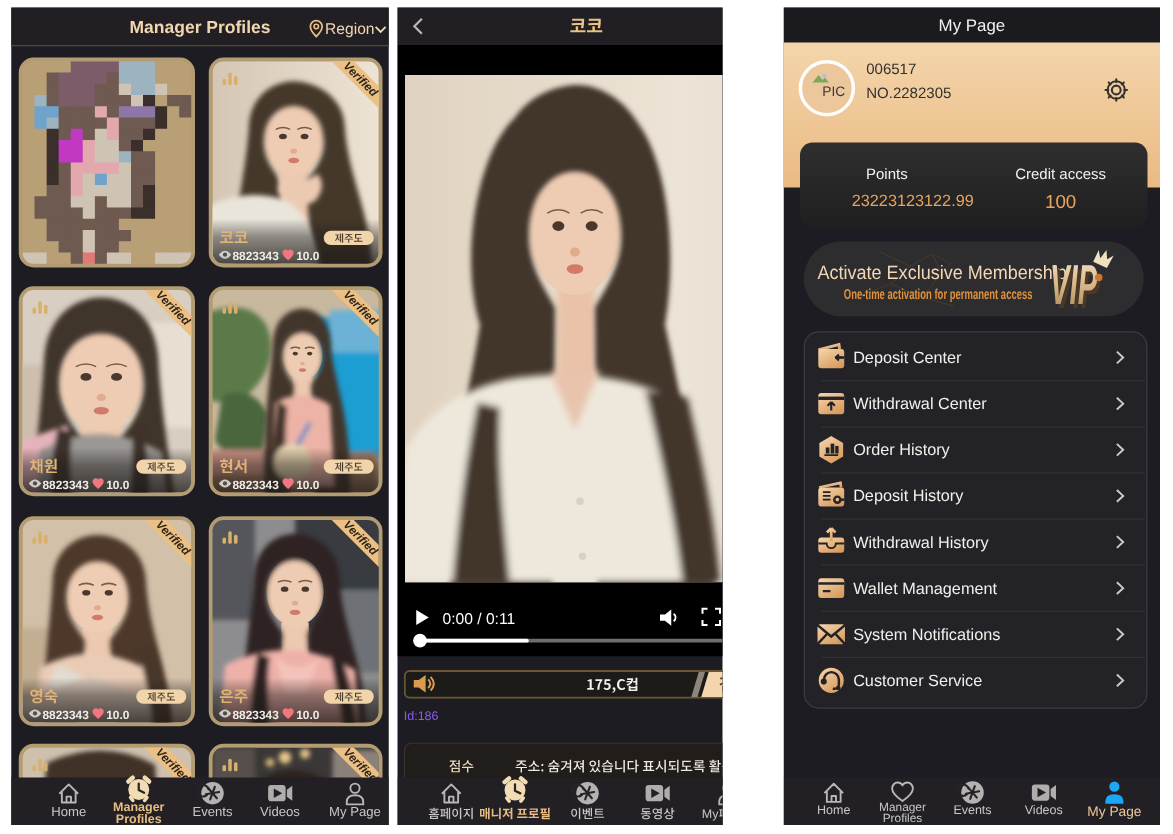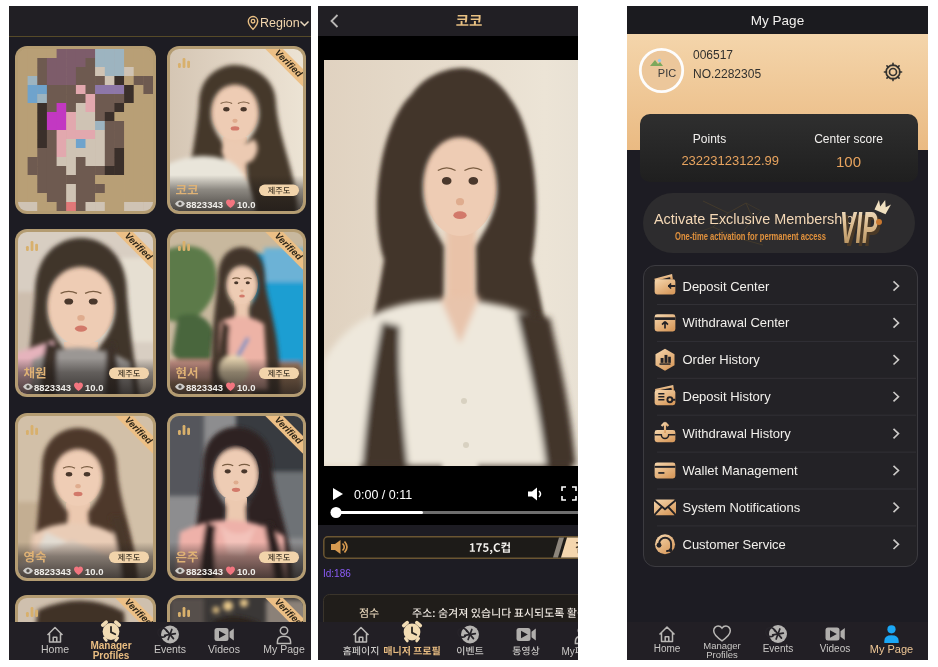--- a/index.html
+++ b/index.html
@@ -3,20 +3,21 @@
 <style>
 *{margin:0;padding:0;box-sizing:border-box}
 html,body{width:938px;height:667px;background:#fff;font-family:"Liberation Sans",sans-serif;overflow:hidden}
 .scr{position:absolute;top:6px;height:654px;background:#1d1c23;overflow:hidden}
 .abs{position:absolute}
 svg{display:block}
 </style></head><body>
 
 <div class="scr" style="left:9px;width:302px">
 <div class="abs" style="left:0;top:0;width:302px;height:31px;background:#211f24;border-bottom:1px solid #564a28"></div>
+<div class="abs" style="left:0;top:7px;width:302px;text-align:center;color:#f2d6ae;font-size:14px;font-weight:bold">Manager Profiles</div>
 <svg class="abs" style="left:236px;top:8px" width="66" height="18" viewBox="0 0 66 18">
 <path d="M8 2.5c-2.6 0-4.7 2.1-4.7 4.7 0 3.4 4.7 8 4.7 8s4.7-4.6 4.7-8C12.7 4.6 10.6 2.5 8 2.5z" fill="none" stroke="#e9bf84" stroke-width="1.4"></path>
 <circle cx="8" cy="7.2" r="1.8" fill="none" stroke="#e9bf84" stroke-width="1.3"></circle>
 <text x="15" y="13" font-size="12.5" fill="#f2d6ae">Region</text>
 <path d="M55.5 7.5 L59.5 11.5 L63.5 7.5" fill="none" stroke="#e8d7bd" stroke-width="1.5"></path>
 </svg>
 <svg class="abs" style="left:0;top:0" width="302" height="654" viewBox="0 0 302 654">
 <defs>
 <linearGradient id="ovg" x1="0" y1="0" x2="0" y2="1">
           <stop offset="0" stop-color="rgba(28,24,22,0)"></stop>
@@ -814,21 +815,21 @@
 <svg class="abs" style="left:255px;top:55px" width="22" height="22" viewBox="0 0 20 20">
 <g fill="none" stroke="#33322f" stroke-width="1.5">
 <circle cx="10" cy="10" r="3.2"></circle>
 <path d="M10 2.2 L10 4.2 M10 15.8 L10 17.8 M2.2 10 L4.2 10 M15.8 10 L17.8 10 M4.5 4.5 L5.9 5.9 M14.1 14.1 L15.5 15.5 M15.5 4.5 L14.1 5.9 M5.9 14.1 L4.5 15.5" stroke-linecap="round"></path>
 <circle cx="10" cy="10" r="6.3"></circle>
       </g>
     </svg>
 <div class="abs" style="left:13px;top:108px;width:278px;height:68px;border-radius:10px;background:linear-gradient(180deg,#2f2f2f,#1f1f1f)"></div>
 <div class="abs" style="left:13px;top:126px;width:139px;text-align:center;color:#f2f0ee;font-size:12px">Points</div>
 <div class="abs" style="left:13px;top:147px;width:139px;text-align:right;color:#e8a45f;font-size:13px">23223123122.99</div>
-<div class="abs" style="left:152px;top:126px;width:139px;text-align:center;color:#f2f0ee;font-size:12px">Center score</div>
+<div class="abs" style="left:152px;top:126px;width:139px;text-align:center;color:#f2f0ee;font-size:12px">Credit access</div>
 <div class="abs" style="left:152px;top:147px;width:139px;text-align:center;color:#e8a45f;font-size:15px">100</div>
 <div class="abs" style="left:16px;top:187px;width:272px;height:60px;border-radius:30px;background:#2d2c2e;overflow:hidden"></div>
 <svg class="abs" style="left:16px;top:187px" width="272" height="60" viewBox="0 0 272 60">
 <g stroke="#7d5f26" fill="none" opacity="0.33">
 <path d="M60 8 L85 20 L70 34 L95 45 M85 20 L103 10 L110 26 L95 45 L120 52" stroke-width="0.8"></path>
 <path d="M70 34 L48 42 M103 10 L118 18 L110 26" stroke-width="0.6"></path>
 </g>
     </svg>
 <div class="abs" style="left:27px;top:204px;color:#f4d8b6;font-size:15.5px;white-space:nowrap;transform:scale(0.93,1);transform-origin:0 0">Activate Exclusive Membership</div>
 <div class="abs" style="left:48px;top:224px;width:160px;color:#e0913d;font-size:11.5px;font-weight:bold;white-space:nowrap;transform:scale(0.66,1);transform-origin:0 0">One-time activation for permanent access</div>

